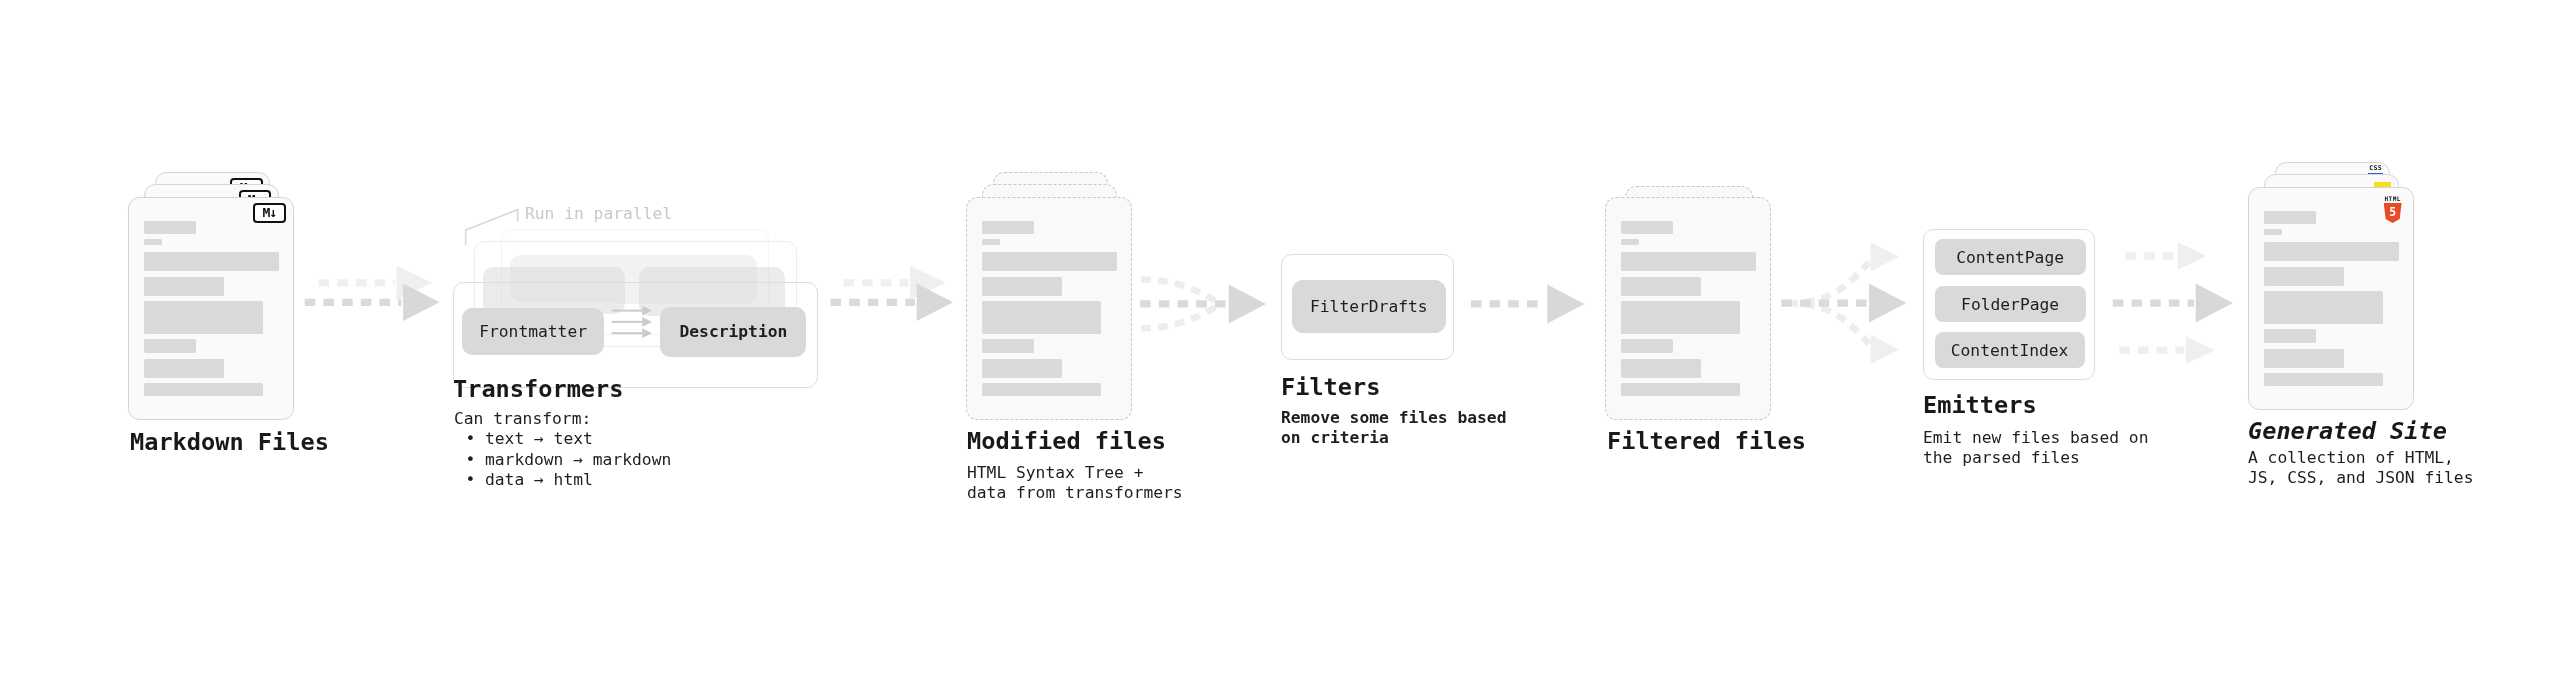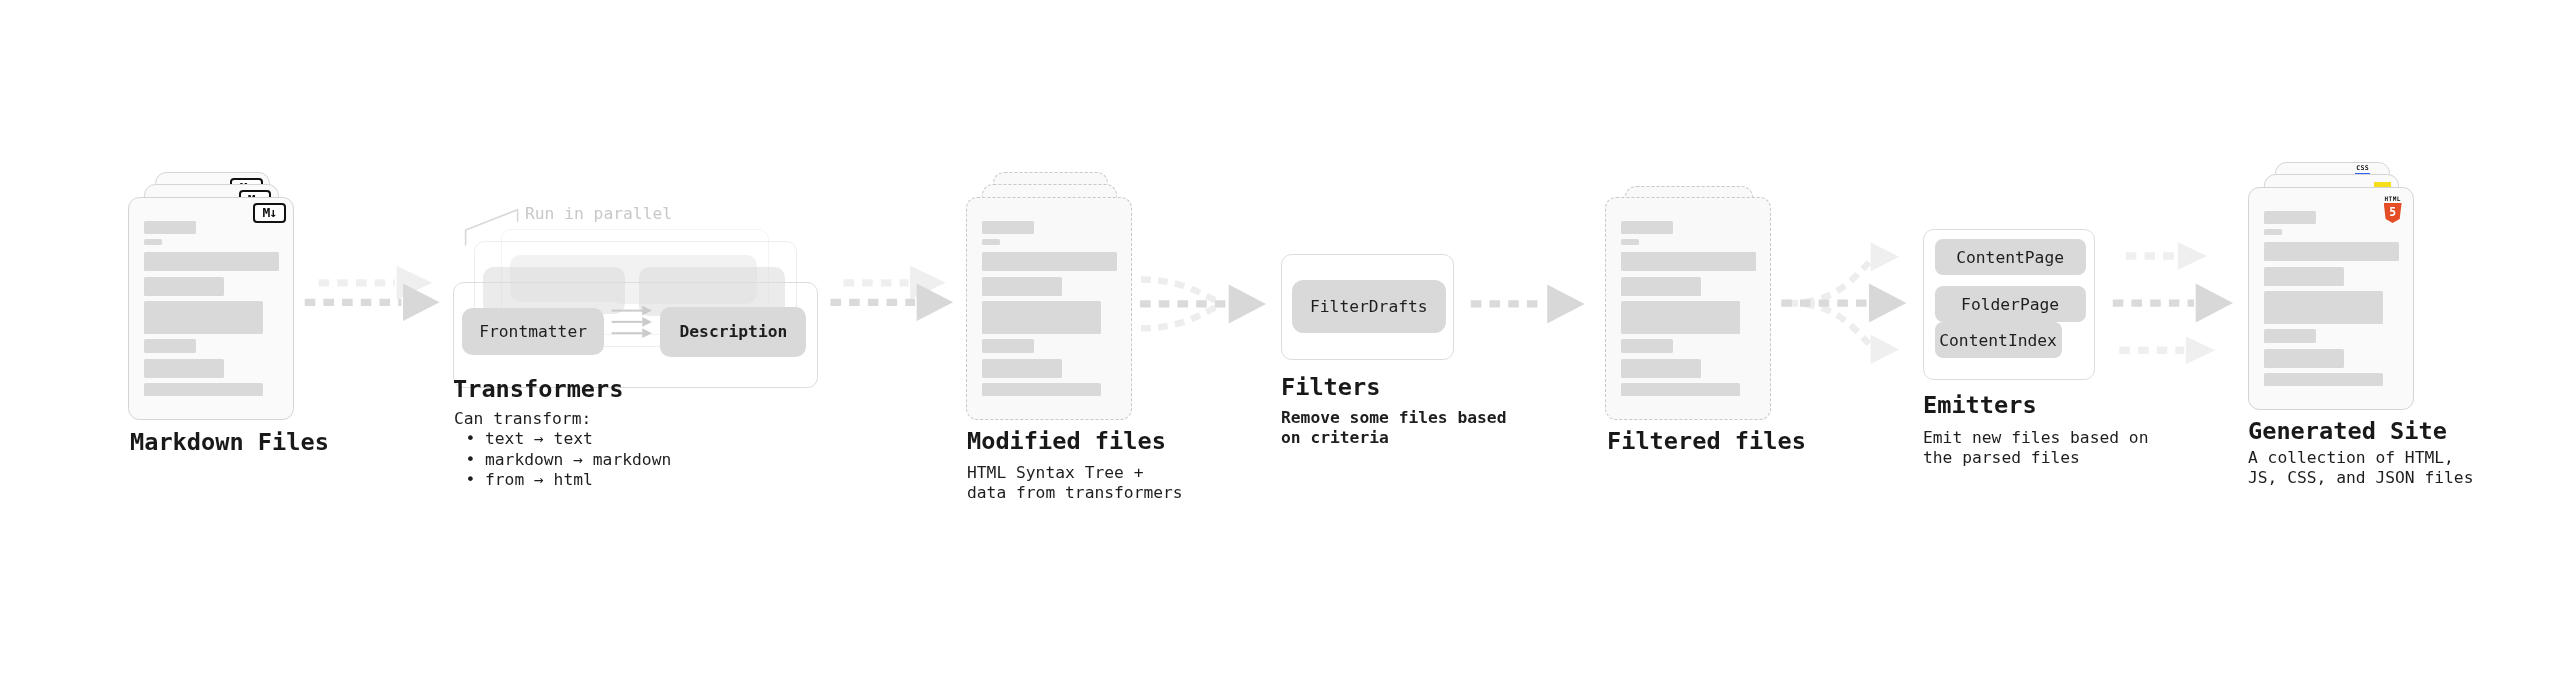--- a/index.html
+++ b/index.html
@@ -37,21 +37,21 @@
   .mdbadge{position:absolute;right:6.5px;top:4.9px;width:32.5px;height:20.3px;box-sizing:border-box;
            border:2px solid #111;border-radius:4.1px;background:#fff;color:#111;
            font-size:13px;font-weight:700;line-height:16.3px;text-align:center;letter-spacing:-0.8px;}
 
   
   .html5badge{position:absolute;right:10.6px;top:6.5px;width:19.5px;text-align:center;}
   .html5badge .t{font-size:6.1px;font-weight:700;letter-spacing:0.4px;color:#111;line-height:7.3px;}
   .html5badge .s{width:18px;height:20.3px;margin:0.8px auto 0;background:#e44d26;color:#fff;
                  clip-path:polygon(0 0,100% 0,89% 81%,50% 100%,11% 81%);
                  font-size:11.4px;font-weight:700;line-height:18.7px;text-align:center;}
-  .cssbadge{position:absolute;right:19px;top:2.4px;text-align:center;}
+  .cssbadge{position:absolute;right:6px;top:2.4px;text-align:center;}
   .cssbadge .t{font-size:6.5px;font-weight:700;color:#111;line-height:7.3px;letter-spacing:0.4px;}
   .cssbadge .u{width:15.4px;height:3.3px;background:#2d63ec;margin:0.8px auto 0;}
   .jsbadge{position:absolute;right:6.5px;top:7.3px;width:17px;height:14.6px;background:#f6de1d;}
 
   
   .obox{position:absolute;box-sizing:border-box;border:1.6px solid #dcdcdc;border-radius:10.6px;background:transparent;}
   .tf-back{opacity:.32;}
   .tf-mid{opacity:.5;}
 
   .pill{position:absolute;background:#d9d9d9;border-radius:10.6px;
@@ -163,21 +163,21 @@
       <line x1="2" y1="37" x2="40" y2="37" stroke="#cbcbcb" stroke-width="2.5"></line>
         <polygon points="40,31 52,37 40,43" fill="#cbcbcb"></polygon>
     </svg>
     <div class="pill" style="right:10.6px;top:23.6px;width:146px;height:50px;font-weight:bold;">Description</div>
   </div>
   <div class="slabel" style="left:453px;top:375px;">Transformers</div>
   <div class="ssub" style="left:454px;top:409px;">
     <div>Can transform:</div>
     <div class="ind">• text → text</div>
     <div class="ind">• markdown → markdown</div>
-    <div class="ind">• from → html</div>
+    <div class="ind">• data → html</div>
   </div>
 
   <div class="fstack" style="left:966px;top:197px;">
     <div class="fcard dash layer-2"></div>
     <div class="fcard dash layer-1"></div>
     <div class="fcard dash layer-front">
       <div class="bar b1"></div>
       <div class="bar b2"></div>
       <div class="bar b3"></div>
       <div class="bar b4"></div>
@@ -213,21 +213,21 @@
       <div class="bar b6"></div>
       <div class="bar b7"></div>
       <div class="bar b8"></div>
     </div>
   </div>
   <div class="slabel" style="left:1607px;top:427px;">Filtered files</div>
 
   <div class="obox" style="left:1923px;top:229px;width:172px;height:151px;">
     <div class="pill epill" style="left:10.6px;top:9px;width:151px;height:36px;">ContentPage</div>
     <div class="pill epill" style="left:10.6px;top:56px;width:151px;height:36px;">FolderPage</div>
-    <div class="pill epill" style="left:10.6px;top:92px;width:127px;height:36px;">ContentIndex</div>
+    <div class="pill epill" style="left:10.6px;top:102px;width:150px;height:36px;">ContentIndex</div>
   </div>
   <div class="slabel" style="left:1923px;top:391px;">Emitters</div>
   <div class="ssub" style="left:1923px;top:428px;">
     <div>Emit new files based on</div>
     <div>the parsed files</div>
   </div>
 
   <div class="fstack" style="left:2248px;top:187px;">
     <div class="fcard layer-2">
       <div class="cssbadge">
@@ -246,20 +246,20 @@
       <div class="bar b1"></div>
       <div class="bar b2"></div>
       <div class="bar b3"></div>
       <div class="bar b4"></div>
       <div class="bar b5"></div>
       <div class="bar b6"></div>
       <div class="bar b7"></div>
       <div class="bar b8"></div>
     </div>
   </div>
-  <div class="slabel" style="left:2248px;top:417px;">Generated Site</div>
+  <div class="slabel" style="left:2248px;top:417px;font-style:italic;">Generated Site</div>
   <div class="ssub" style="left:2248px;top:448px;">
     <div>A collection of HTML,</div>
     <div>JS, CSS, and JSON files</div>
   </div>
 
 </div>
 
 
 </body></html>

